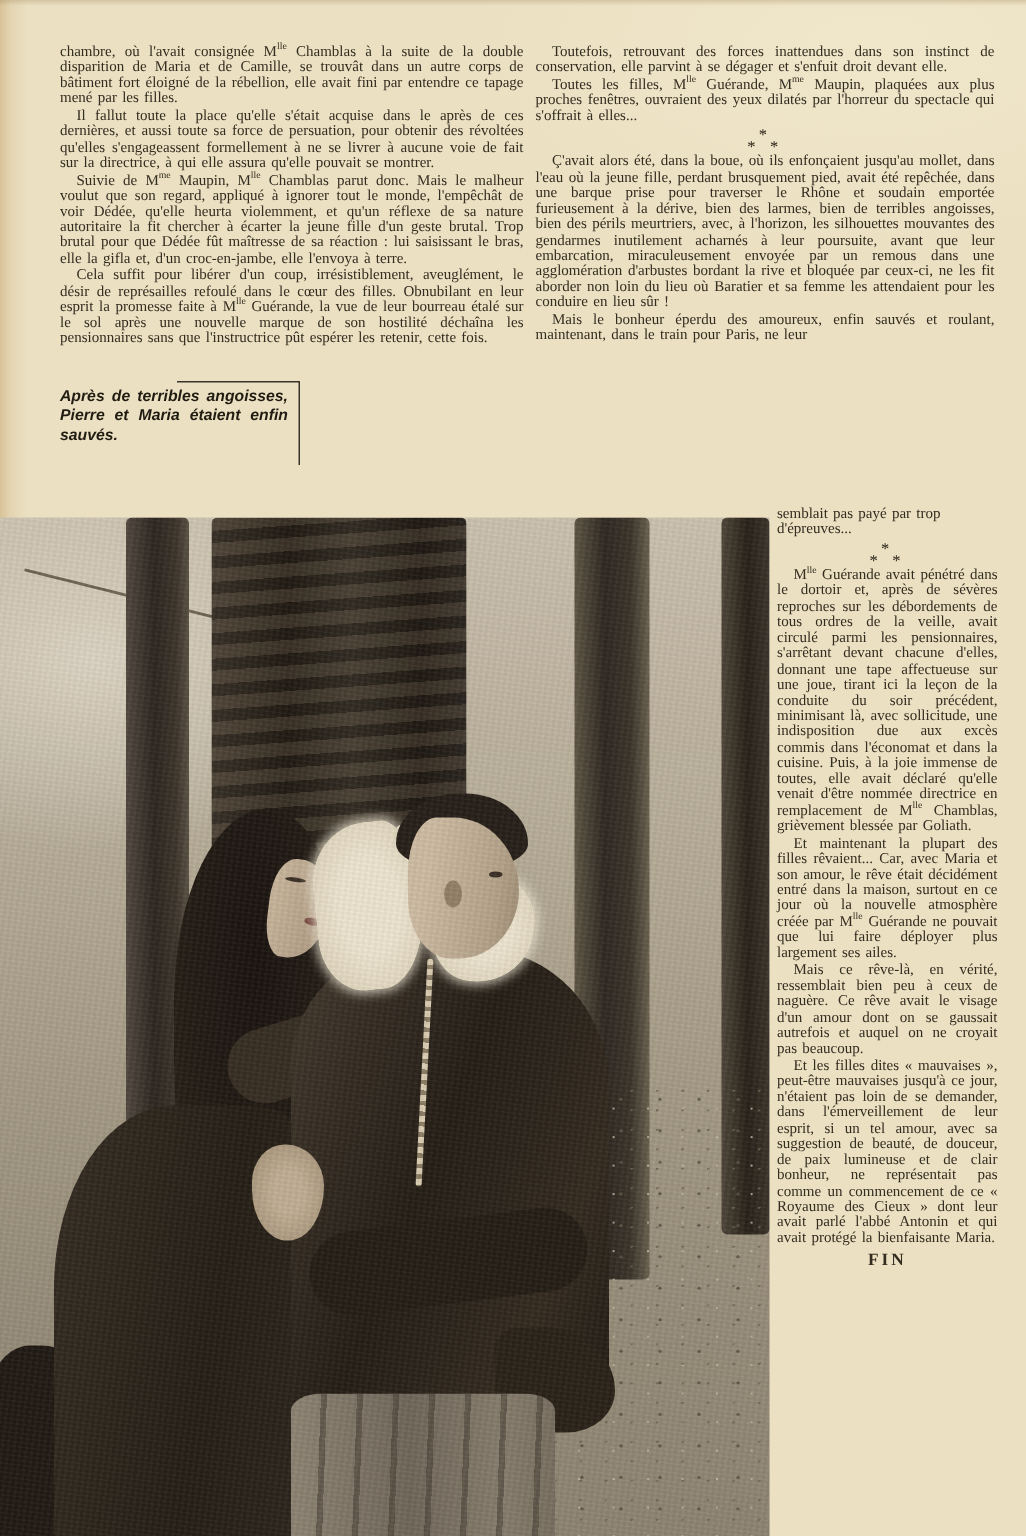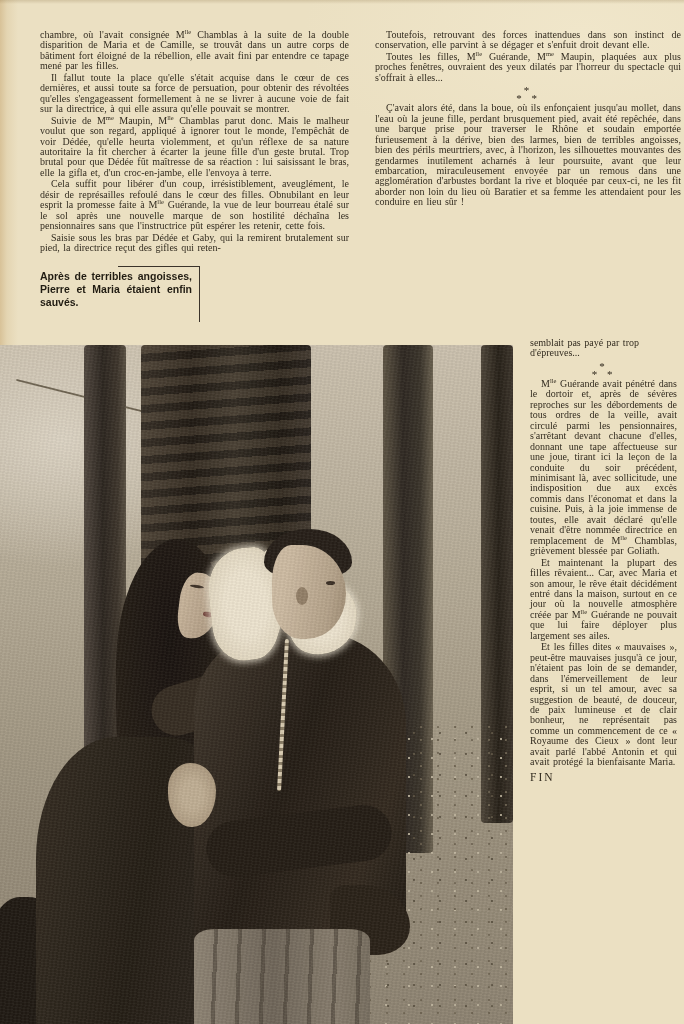--- a/index.html
+++ b/index.html
@@ -16,41 +16,41 @@
   .page::after{ 
     content:"";position:absolute;left:0;top:0;right:0;height:4px;
     background:linear-gradient(180deg,rgba(140,115,70,.25),rgba(140,115,70,0));
     pointer-events:none;
   }
   .col{position:absolute;text-align:justify;font-size:10px;line-height:10.45px;word-spacing:1px;}
   .col p{margin:0 0 1px 0;text-indent:11px;}
   .col .para{margin:0 0 1px 0;}
   #col1{left:40px;top:30px;width:309px;}
   #col1 .plist .para:first-child{text-indent:0;}
-  #col2{left:375px;top:30px;width:306px;}
-  #col3{left:530px;top:338px;width:147px;}
+  #col2{left:357px;top:30px;width:306px;}
+  #col3{left:518px;top:338px;width:147px;}
   sup{font-size:6.5px;line-height:0;vertical-align:super;}
   .asterism{height:17px;text-align:center;line-height:8px;font-size:11px;
     letter-spacing:3px;text-indent:0;color:#2d261b;padding-top:2px;}
   .asterism div{margin:0;text-indent:0;}
   
   .wrap-row{display:flex;align-items:flex-start;margin-top:2px;}
   .caption-box{
-    position:relative;width:152px;flex:0 0 152px;margin-top:12px;padding:2px 10px 2px 0;
+    position:relative;width:152px;flex:0 0 152px;margin-top:22px;padding:2px 10px 2px 0;
     font-family:"Liberation Sans","DejaVu Sans",sans-serif;
     font-weight:bold;font-size:10.5px;line-height:13px;color:#211c12;
-    text-align:justify;word-spacing:0.5px;
+    text-align:justify;word-spacing:0.5px;font-style:italic;
   }
   .caption-box .cap-rule-top{position:absolute;top:-2px;right:2px;width:82px;height:1.5px;background:#3a332a;}
   .caption-box .cap-rule-right{position:absolute;top:-2px;right:2px;width:1.5px;height:56px;background:#3a332a;}
   .caption-box p{text-indent:0;margin:0;}
   .wrap-text{flex:1;margin-left:6px;}
   .wrap-text p{text-indent:0;}
   .overflow-lines p{text-indent:0;text-align:left;}
-  .fin{text-indent:0 !important;font-weight:normal;font-size:11.5px;
+  .fin{text-align:center;text-indent:0 !important;font-weight:bold;font-size:11.5px;
     letter-spacing:2px;margin-top:4px !important;}
   
   .photo{
     position:absolute;left:0;top:345px;width:513px;height:679px;overflow:hidden;
     background:
       radial-gradient(ellipse 260px 180px at 12% 14%, rgba(222,214,199,.9) 0%, rgba(222,214,199,0) 70%),
       linear-gradient(180deg,#cbc1af 0%,#c0b6a3 16%,#b3a995 36%,#a59b87 54%,#998f7c 72%,#8d8372 100%);
   }
   .photo *{position:absolute;}
   .trunk{top:0;border-radius:4px;}
@@ -116,25 +116,24 @@
     background:radial-gradient(ellipse 120% 115% at 50% 45%, rgba(0,0,0,0) 72%, rgba(25,20,14,.25) 100%);}
 </style>
 </head>
 <body>
 
 <div class="page">
 
   <div class="col" id="col1">
     <div class="plist">
         <p class="para">chambre, où l'avait consignée M<sup>lle</sup> Chamblas à la suite de la double disparition de Maria et de Camille, se trouvât dans un autre corps de bâtiment fort éloigné de la rébellion, elle avait fini par entendre ce tapage mené par les filles.</p>
-        <p class="para">Il fallut toute la place qu'elle s'était acquise dans le cœur de ces dernières, et aussi toute sa force de persuation, pour obtenir des révoltées qu'elles s'engageassent formellement à ne se livrer à aucune voie de fait sur la directrice, à qui elle assura qu'elle pouvait se montrer.</p>
+        <p class="para">Il fallut toute la place qu'elle s'était acquise dans le après de ces dernières, et aussi toute sa force de persuation, pour obtenir des révoltées qu'elles s'engageassent formellement à ne se livrer à aucune voie de fait sur la directrice, à qui elle assura qu'elle pouvait se montrer.</p>
         <p class="para">Suivie de M<sup>me</sup> Maupin, M<sup>lle</sup> Chamblas parut donc. Mais le malheur voulut que son regard, appliqué à ignorer tout le monde, l'empêchât de voir Dédée, qu'elle heurta violemment, et qu'un réflexe de sa nature autoritaire la fit chercher à écarter la jeune fille d'un geste brutal. Trop brutal pour que Dédée fût maîtresse de sa réaction : lui saisissant le bras, elle la gifla et, d'un croc-en-jambe, elle l'envoya à terre.</p>
         <p class="para">Cela suffit pour libérer d'un coup, irrésistiblement, aveuglément, le désir de représailles refoulé dans le cœur des filles. Obnubilant en leur esprit la promesse faite à M<sup>lle</sup> Guérande, la vue de leur bourreau étalé sur le sol après une nouvelle marque de son hostilité déchaîna les pensionnaires sans que l'instructrice pût espérer les retenir, cette fois.</p>
       </div>
-    <p class="para">Saisie sous les bras par Dédée et Gaby, qui la remirent brutalement sur pied, la directrice reçut des gifles qui reten-</p>
     <div class="wrap-row">
       <div class="caption-box">
         <span class="cap-rule-top"></span>
         <span class="cap-rule-right"></span>
         <p>Après de terribles angoisses, Pierre et Maria étaient enfin sauvés.</p>
       </div>
     </div>
   </div>
 
   <div class="col" id="col2">
@@ -142,33 +141,35 @@
         <p class="para">Toutefois, retrouvant des forces inattendues dans son instinct de conservation, elle parvint à se dégager et s'enfuit droit devant elle.</p>
         <p class="para">Toutes les filles, M<sup>lle</sup> Guérande, M<sup>me</sup> Maupin, plaquées aux plus proches fenêtres, ouvraient des yeux dilatés par l'horreur du spectacle qui s'offrait à elles...</p>
       </div>
     <div class="asterism">
       <div>*</div>
       <div>* *</div>
     </div>
     <div>
         <p class="para">Ç'avait alors été, dans la boue, où ils enfonçaient jusqu'au mollet, dans l'eau où la jeune fille, perdant brusquement pied, avait été repêchée, dans une barque prise pour traverser le Rhône et soudain emportée furieusement à la dérive, bien des larmes, bien de terribles angoisses, bien des périls meurtriers, avec, à l'horizon, les silhouettes mouvantes des gendarmes inutilement acharnés à leur poursuite, avant que leur embarcation, miraculeusement envoyée par un remous dans une agglomération d'arbustes bordant la rive et bloquée par ceux-ci, ne les fit aborder non loin du lieu où Baratier et sa femme les attendaient pour les conduire en lieu sûr !</p>
       </div>
+    <p class="para">Mais le bonheur éperdu des amoureux, enfin sauvés et roulant, maintenant, dans le train pour Paris, ne leur</p>
   </div>
 
   <div class="col" id="col3">
     <div class="overflow-lines">
       <p>semblait pas payé par trop d'épreuves...</p>
     </div>
     <div class="asterism">
       <div>*</div>
       <div>* *</div>
     </div>
     <div>
         <p class="para">M<sup>lle</sup> Guérande avait pénétré dans le dortoir et, après de sévères reproches sur les débordements de tous ordres de la veille, avait circulé parmi les pensionnaires, s'arrêtant devant chacune d'elles, donnant une tape affectueuse sur une joue, tirant ici la leçon de la conduite du soir précédent, minimisant là, avec sollicitude, une indisposition due aux excès commis dans l'économat et dans la cuisine. Puis, à la joie immense de toutes, elle avait déclaré qu'elle venait d'être nommée directrice en remplacement de M<sup>lle</sup> Chamblas, grièvement blessée par Goliath.</p>
         <p class="para">Et maintenant la plupart des filles rêvaient... Car, avec Maria et son amour, le rêve était décidément entré dans la maison, surtout en ce jour où la nouvelle atmosphère créée par M<sup>lle</sup> Guérande ne pouvait que lui faire déployer plus largement ses ailes.</p>
+        <p class="para">Mais ce rêve-là, en vérité, ressemblait bien peu à ceux de naguère. Ce rêve avait le visage d'un amour dont on se gaussait autrefois et auquel on ne croyait pas beaucoup.</p>
         <p class="para">Et les filles dites « mauvaises », peut-être mauvaises jusqu'à ce jour, n'étaient pas loin de se demander, dans l'émerveillement de leur esprit, si un tel amour, avec sa suggestion de beauté, de douceur, de paix lumineuse et de clair bonheur, ne représentait pas comme un commencement de ce « Royaume des Cieux » dont leur avait parlé l'abbé Antonin et qui avait protégé la bienfaisante Maria.</p>
       </div>
     <p class="fin">FIN</p>
   </div>
 
   <div class="photo" title="Pierre et Maria, jeune couple enlacé dans une forêt ; l'homme porte un blouson à col de mouton, la jeune fille aux longs cheveux sombres s'accroche à lui">
     <div class="twig"></div>
     <div class="trunk trunk-1"></div>
     <div class="trunk trunk-big"></div>
     <div class="trunk trunk-3"></div>

